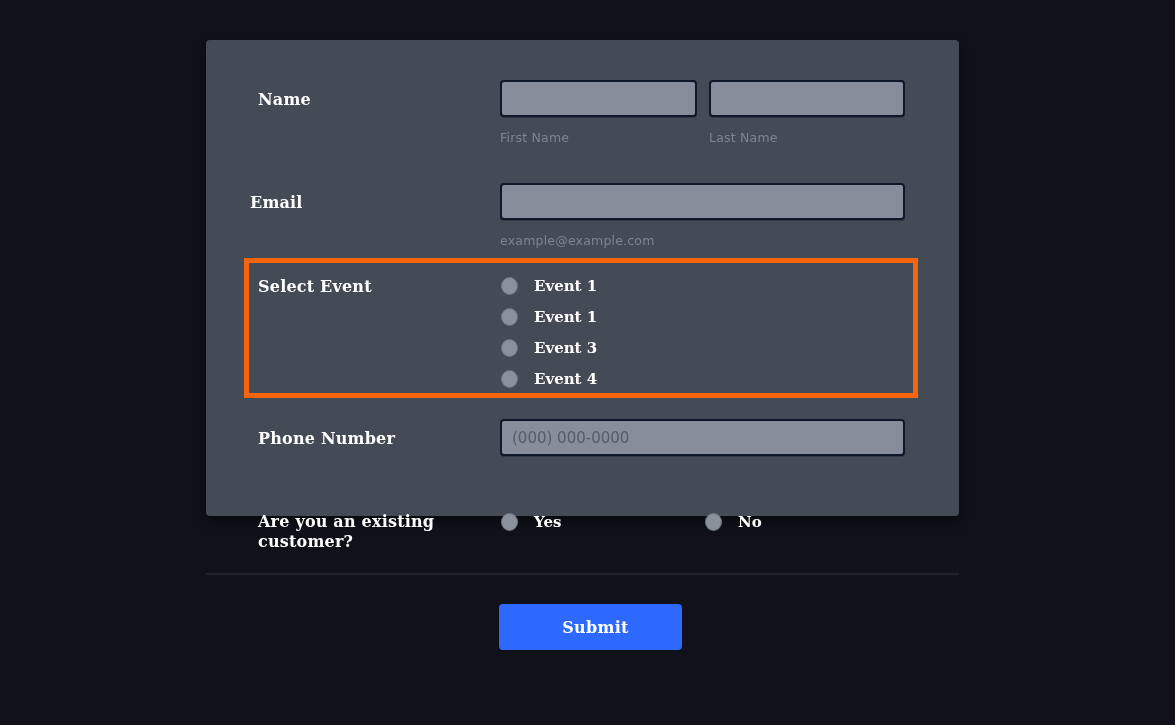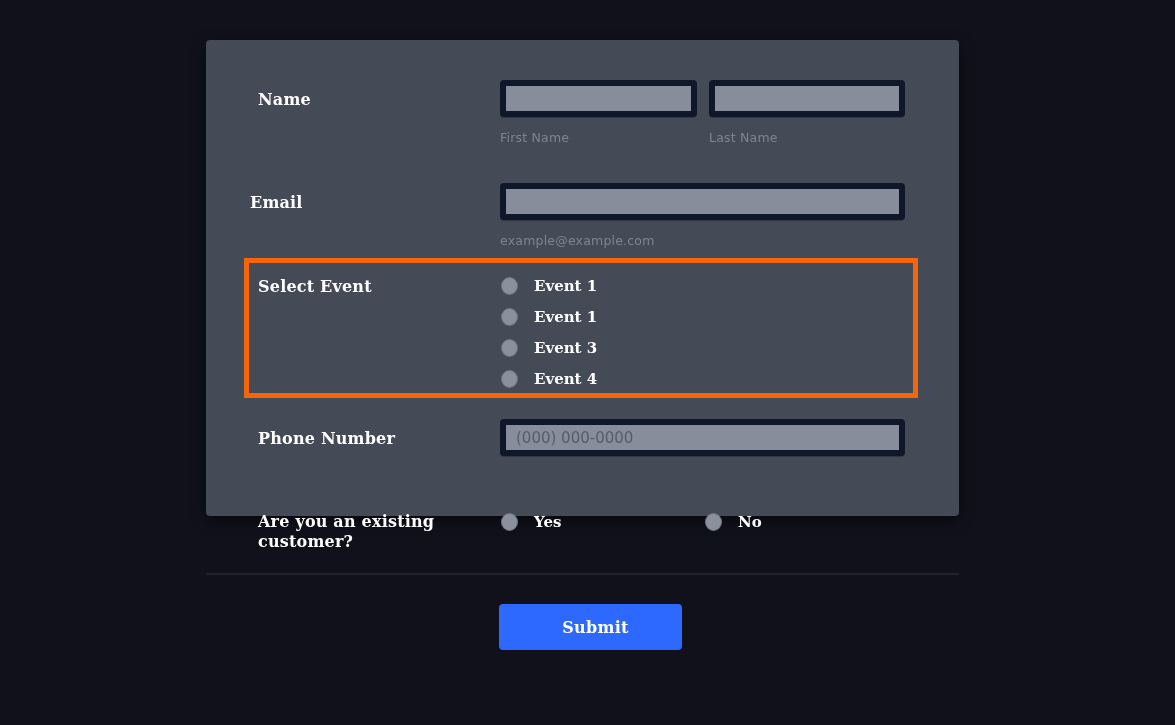--- a/index.html
+++ b/index.html
@@ -23,21 +23,21 @@
     letter-spacing:.2px; line-height:20px;
     font-family:"DejaVu Serif", serif;
   }
   .sublabel {
     color:#7d8492; font-size:12.5px; font-weight:400;
     font-family:"DejaVu Sans", sans-serif;
     letter-spacing:.2px;
   }
   .text-input {
     background:#878d9a;
-    border:6px solid #0f172a;
+    border:2px solid #0f172a;
     border-radius:4px;
     outline:none;
     font-family:"DejaVu Sans", sans-serif;
     font-size:15px;
     color:#2f333d;
     padding:0 10px;
     box-shadow:0 1px 0 rgba(0,0,0,.25);
   }
   .text-input::placeholder { color:#565c68; opacity:1; }
   .radio-row {

